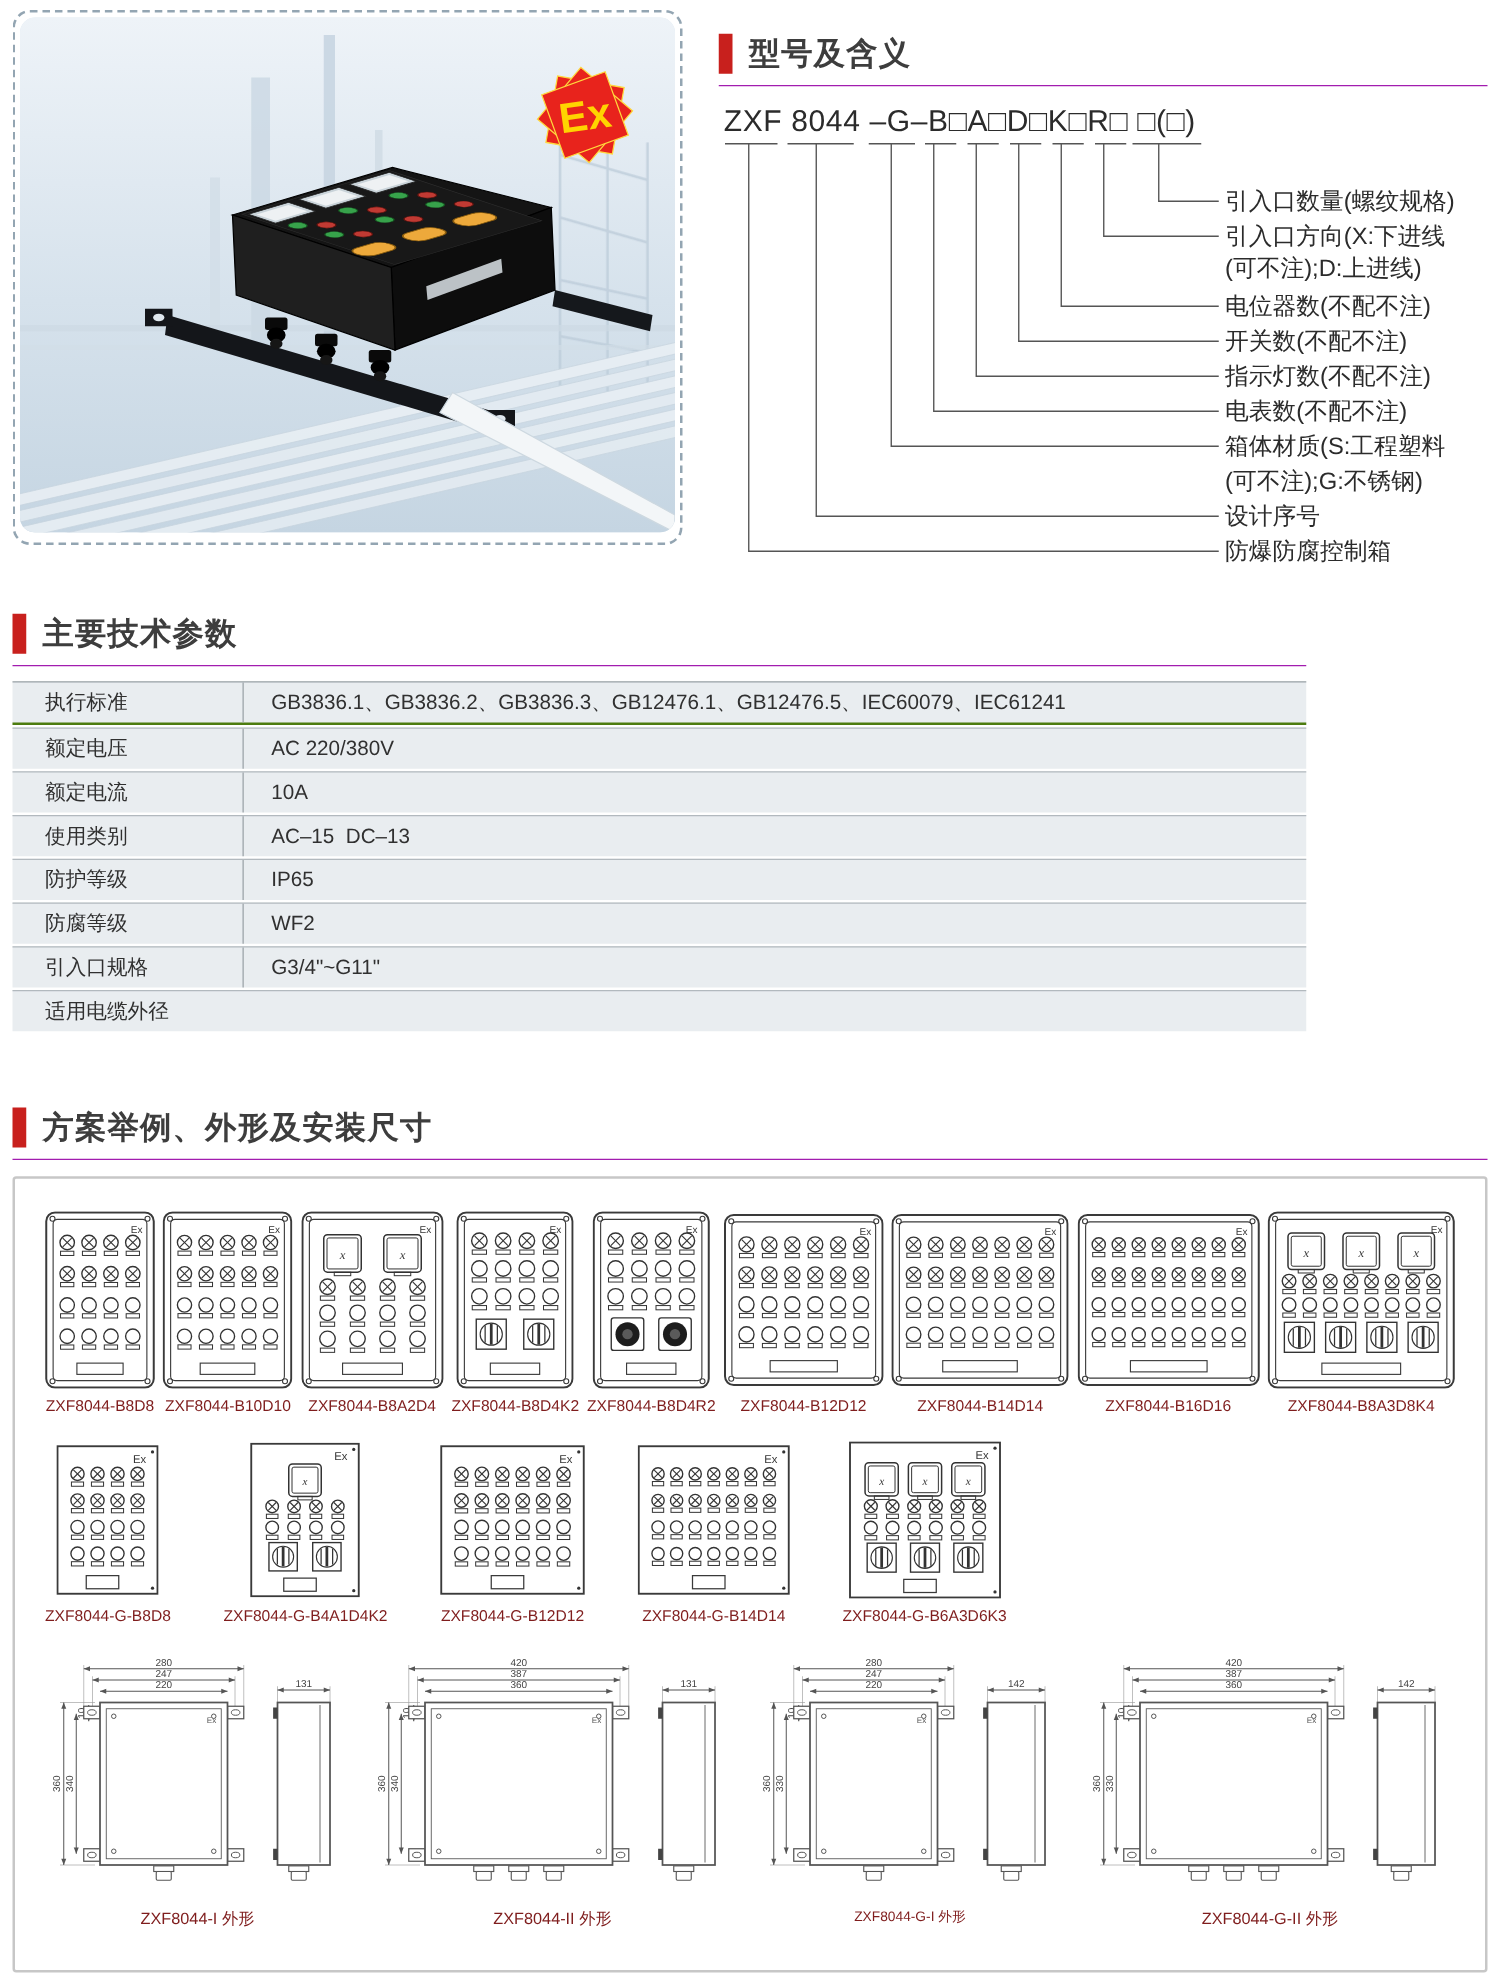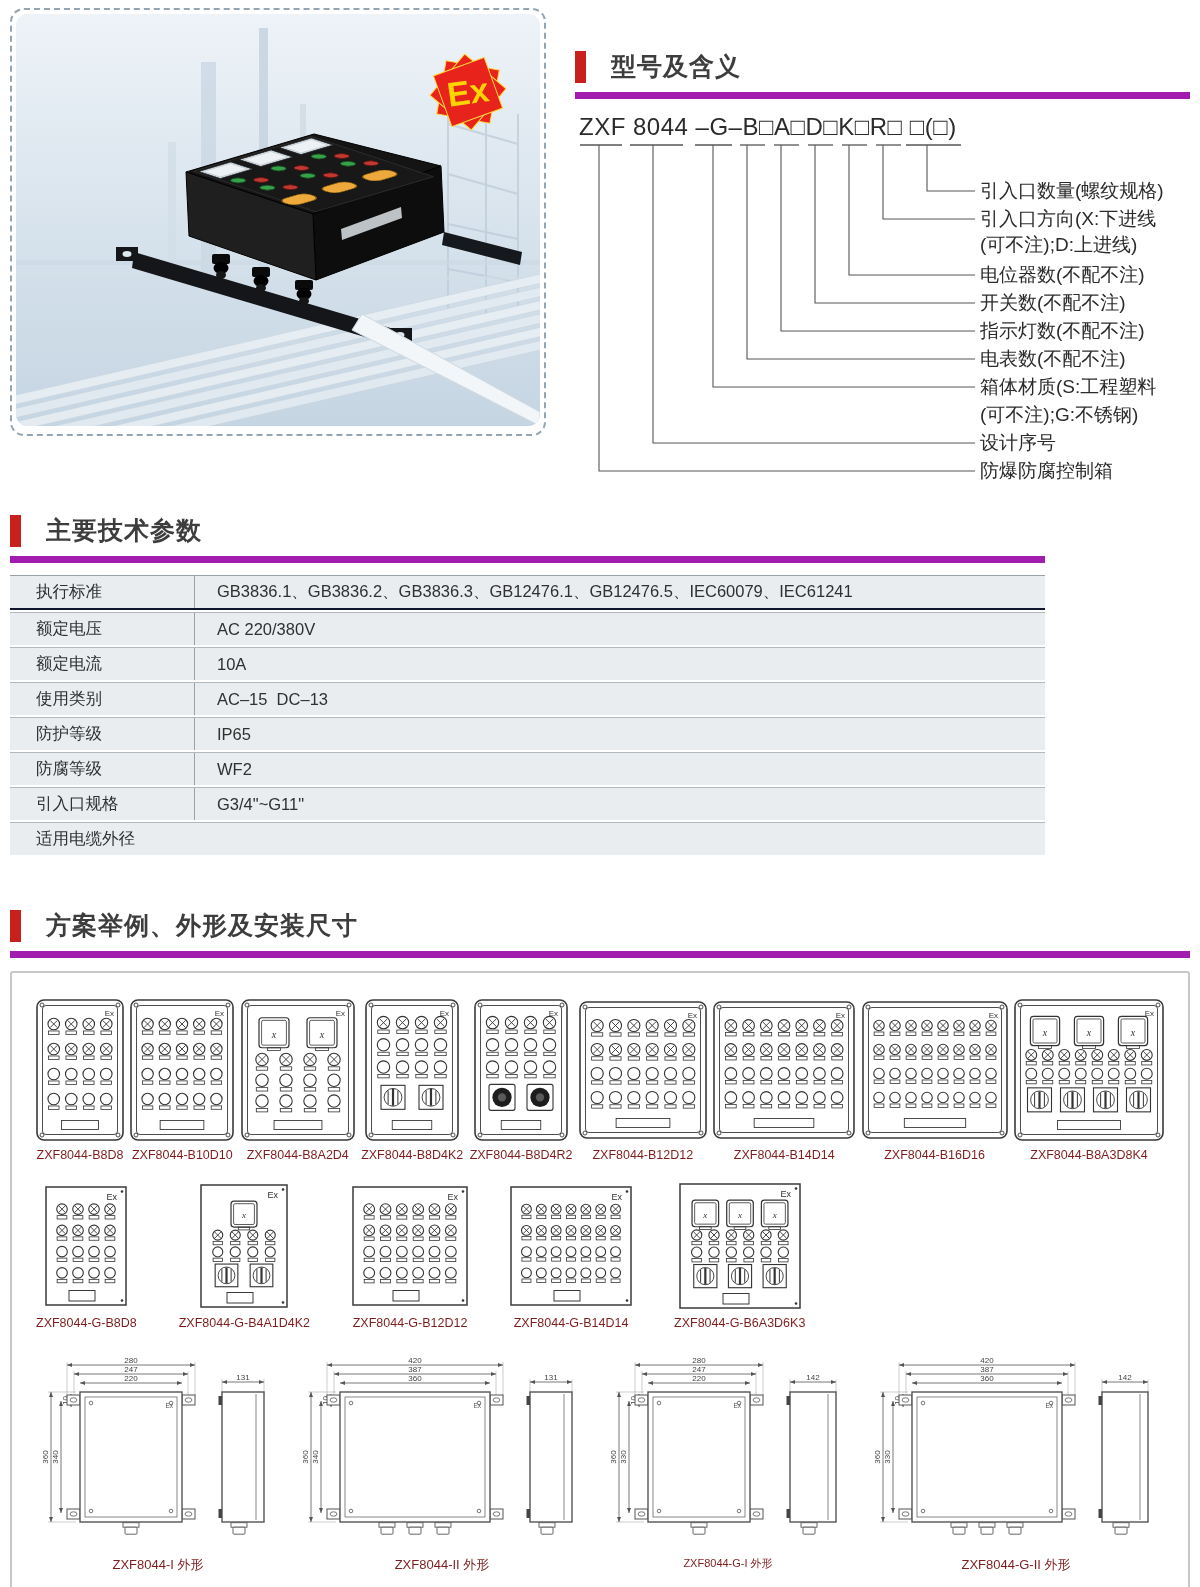--- a/index.html
+++ b/index.html
@@ -1,37 +1,37 @@
 <!DOCTYPE html>
 <html><head>
 <meta charset="utf-8">
 <style>
   html,body{margin:0;padding:0;background:#fff;}
   #canvas{position:relative;width:1200px;height:1587px;background:#ffffff;overflow:hidden;
           font-family:"Liberation Sans","DejaVu Sans",sans-serif;color:#303030;}
-  .sec-head{display:flex;align-items:center;gap:25px;border-bottom:7px solid #a21caf;padding-bottom:9px;margin-top:24px;}
+  .sec-head{display:flex;align-items:center;gap:13px;border-bottom:1px solid #a21caf;padding-bottom:9px;}
   .red-bar{width:11px;height:32px;background:#c8201d;flex:0 0 auto;}
   .sec-title{font-size:25px;font-weight:bold;color:#3d3d3d;margin:0;letter-spacing:1px;}
 
   #photo-wrap{position:absolute;left:10px;top:8px;width:536px;height:428px;border:2px dashed #93a5b2;
               border-radius:14px;padding:4px;box-sizing:border-box;}
   #photo{width:524px;height:412px;border-radius:12px;overflow:hidden;position:relative;background:#dfe9f2;}
 
   #model-sec{position:absolute;left:575px;top:26px;width:615px;}
   #model-diagram{display:block;margin-top:6px;}
   .code-text{font-size:24px;fill:#2b2b2b;letter-spacing:0.5px;}
   .dlabel{font-size:19px;fill:#2b2b2b;}
   .dline{stroke:#555;stroke-width:1.1;fill:none;}
   .dtick{stroke:#555;stroke-width:1.3;}
 
   #params-sec{position:absolute;left:10px;top:490px;width:1035px;}
   .ptable{margin-top:12px;}
   .prow{display:flex;align-items:stretch;background:#e9edf0;border-top:1px solid #b2b9be;
         margin-bottom:2px;min-height:30.5px;font-size:16.5px;color:#303030;}
-  .prow.r-first{border-top:1px solid #9aa2a7;border-bottom:2px solid #0f172a;}
+  .prow.r-first{border-top:1px solid #9aa2a7;border-bottom:2px solid #4d7c0f;}
   .plabel{flex:0 0 158px;padding:5px 0 5px 26px;display:flex;align-items:center;}
   .pvalue{flex:1;border-left:1px solid #9aa2a7;padding:5px 8px 5px 22px;display:flex;align-items:center;white-space:pre-wrap;}
 
   #schemes-sec{position:absolute;left:10px;top:885px;width:1180px;}
   .big-box{margin-top:13px;border:2px solid #c7c7c7;border-radius:3px;height:637px;box-sizing:border-box;
            padding:24px 24px 0 24px;background:#fff;overflow:hidden;}
   #schemes-row1{display:flex;justify-content:space-between;align-items:flex-start;}
   #schemes-row2{display:flex;gap:42px;margin-top:20px;align-items:flex-start;}
   #schemes-row3{display:flex;justify-content:space-between;margin-top:16px;padding:0 2px;}
   .scheme-col{display:flex;flex-direction:column;align-items:center;}

